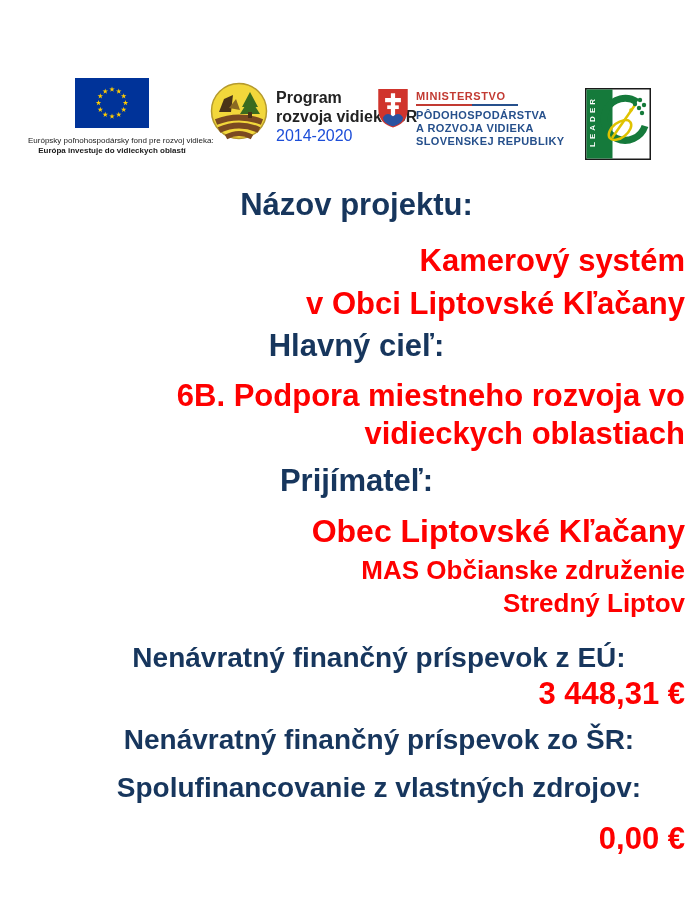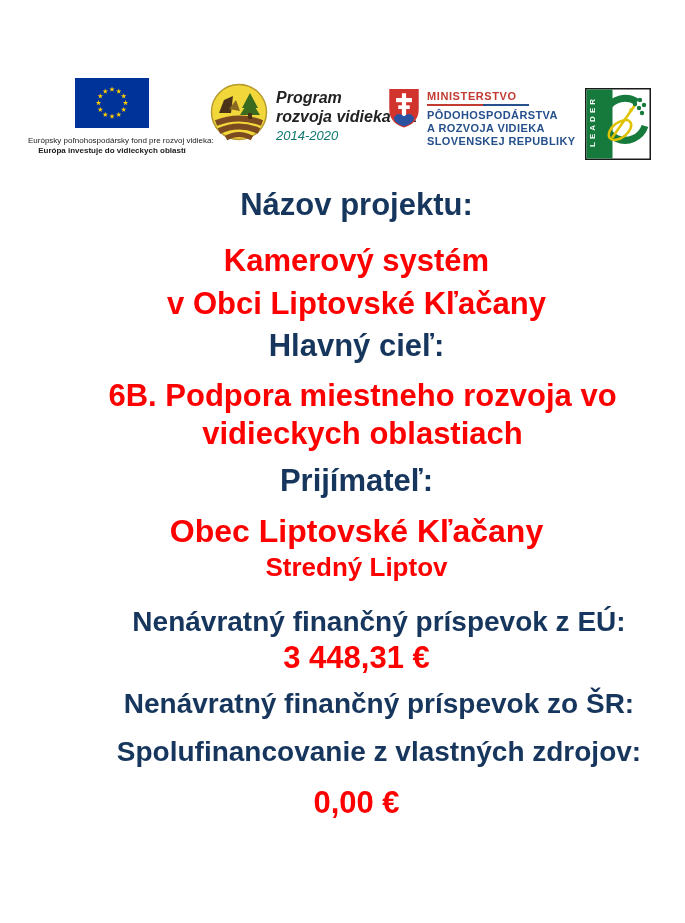--- a/index.html
+++ b/index.html
@@ -6,40 +6,40 @@
   .page{position:relative;width:685px;height:923px;background:#ffffff;overflow:hidden;
         font-family:"Liberation Sans", sans-serif;}
 
   
   .logo-block{position:absolute;}
   .eu-block{left:28px;top:78px;width:168px;text-align:center;}
   .eu-flag{display:inline-block;}
   .eu-caption{margin-top:4px;font-size:8px;line-height:10px;color:#1a1a1a;white-space:nowrap;}
   .eu-caption .l2{font-weight:bold;}
 
-  .prv-block{left:210px;top:80px;display:flex;align-items:flex-end;gap:8px;font-style:italic;}
+  .prv-block{left:210px;top:80px;display:flex;align-items:center;gap:8px;}
   .prv-text{padding-top:8px;}
   .prv-text .l1,.prv-text .l2{font-size:16px;font-weight:bold;color:#222;line-height:19px;}
-  .prv-text .l3{font-size:13px;color:#0f766e;line-height:19px;}
+  .prv-text .l3{font-size:16px;color:#1d4ed8;line-height:19px;}
 
-  .min-block{left:388px;top:88px;display:flex;align-items:flex-start;gap:7px;}
+  .min-block{left:377px;top:88px;display:flex;align-items:flex-start;gap:7px;}
   .min-text{padding-top:2px;}
   .min-text .l1{font-size:11px;font-weight:bold;letter-spacing:0.6px;color:#c23a32;line-height:13px;}
   .min-rule{width:102px;height:2px;margin:1px 0 3px 0;
             background:linear-gradient(to right,#c23a32 55%,#26508c 55%);}
   .min-text .lb{font-size:11px;font-weight:bold;letter-spacing:0.4px;color:#26508c;line-height:13px;}
 
   .leader-block{left:585px;top:88px;width:66px;height:72px;}
   .leader-vtext{position:absolute;left:3px;top:8px;writing-mode:vertical-rl;transform:rotate(180deg);
                 color:#ffffff;font-size:8px;font-weight:bold;letter-spacing:3px;z-index:2;}
 
   
   .content{position:absolute;left:0;right:0;top:185px;text-align:center;}
   .navy{color:#17365d;}
-  .red{color:#fe0000;}
+  .red{color:#fe0000;text-align:right;}
   .line{font-weight:bold;margin-left:28px;}
   .h-big{font-size:31px;line-height:40px;}
   .r-big{font-size:31px;line-height:43px;}
   .ciel-h{font-size:31px;line-height:42px;}
   .ciel-l{font-size:31px;line-height:38px;padding-left:12px;}
   .prij-h{font-size:31px;line-height:44px;margin-top:6px;}
   .obec{font-size:32px;line-height:40px;margin-top:8px;}
   .sub{font-size:26px;line-height:33px;}
   .fin-label{font-size:28px;line-height:36px;padding-left:45px;}
   .fin-amount{font-size:31px;line-height:36px;}
@@ -140,20 +140,21 @@
 
   <div class="content">
     <div class="line navy h-big">Názov projektu:</div>
     <div class="line red r-big mt14">Kamerový systém</div>
     <div class="line red r-big">v Obci Liptovské Kľačany</div>
     <div class="line navy ciel-h">Hlavný cieľ:</div>
     <div class="line red ciel-l mt10">6B. Podpora miestneho rozvoja vo</div>
     <div class="line red ciel-l">vidieckych oblastiach</div>
     <div class="line navy prij-h">Prijímateľ:</div>
     <div class="line red obec">Obec Liptovské Kľačany</div>
+    <div class="line red sub mt3">MAS Občianske združenie</div>
     <div class="line red sub">Stredný Liptov</div>
     <div class="line navy fin-label mt20">Nenávratný finančný príspevok z EÚ:</div>
     <div class="line red fin-amount">3 448,31 €</div>
     <div class="line navy fin-label mt10">Nenávratný finančný príspevok zo ŠR:</div>
     <div class="line navy fin-label mt12">Spolufinancovanie z vlastných zdrojov:</div>
     <div class="line red fin-amount amt mt14">0,00 €</div>
   </div>
 
 </div>
 

